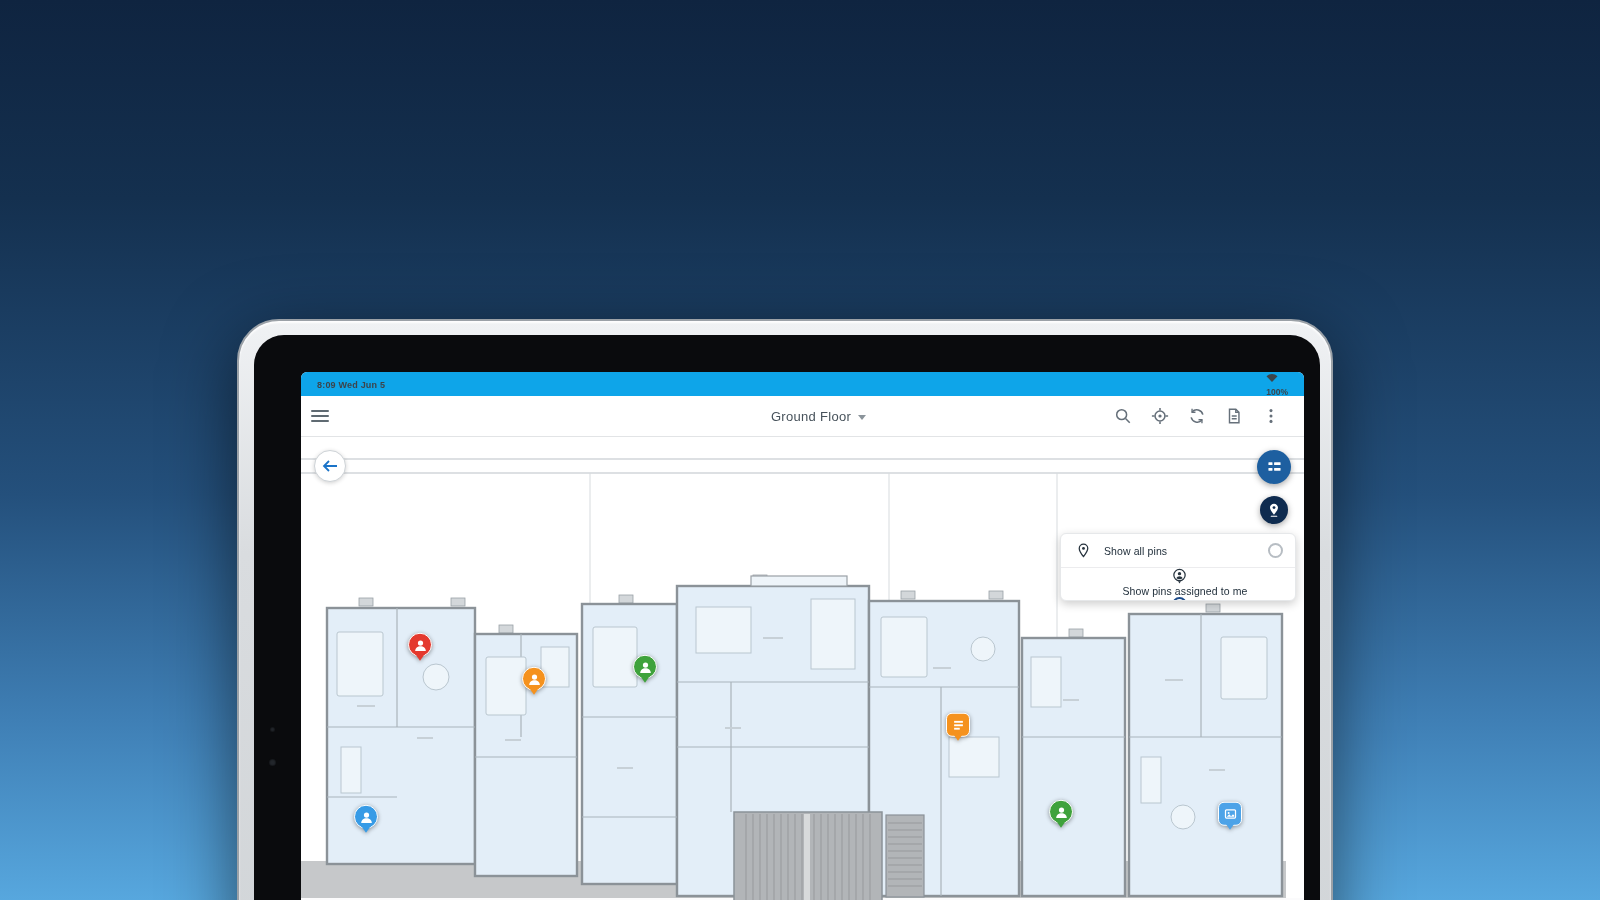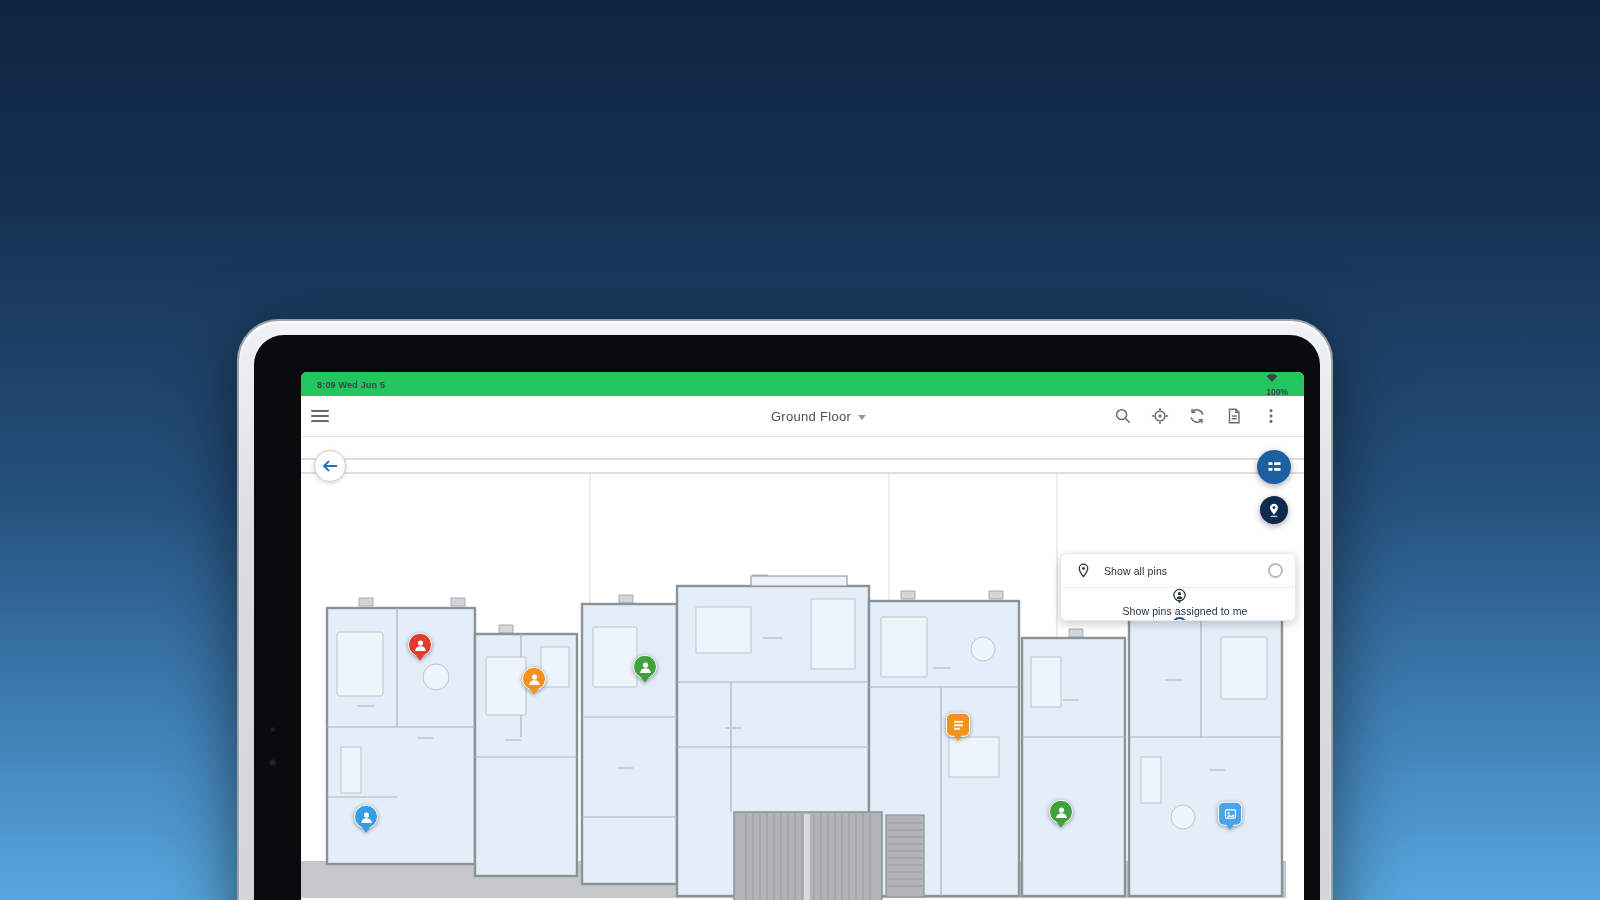--- a/index.html
+++ b/index.html
@@ -10,21 +10,21 @@
   .tablet { position:absolute; left:237px; top:319px; width:1096px; height:780px;
     border-radius:42px; background:linear-gradient(180deg,#f0f2f4 0%, #d9dcdf 30%, #cfd3d6 100%);
     border:2px solid #9ba1a7; box-shadow:0 18px 70px rgba(0,0,0,.55), inset 0 2px 2px rgba(255,255,255,.9); }
   .bezel { position:absolute; left:15px; top:14px; width:1066px; height:760px; border-radius:30px; background:#0a0b0d; }
   .cam-dot { position:absolute; border-radius:50%; background:#23272c; box-shadow:inset 0 0 2px #000; }
   .cam-1 { left:16px; top:392px; width:5px; height:5px; }
   .cam-2 { left:15px; top:424px; width:7px; height:7px; }
   .screen { position:absolute; left:47px; top:37px; width:1003px; height:620px; background:#ffffff; border-radius:6px; overflow:hidden; }
 
   
-  .status-bar { position:absolute; top:0; left:0; right:0; height:24px; background:#22c55e; display:flex; align-items:center; justify-content:space-between; padding:2px 16px 0 16px; }
+  .status-bar { position:absolute; top:0; left:0; right:0; height:24px; background:#0ea5e9; display:flex; align-items:center; justify-content:space-between; padding:2px 16px 0 16px; }
   .status-left { font-size:9px; color:#3d444a; font-weight:bold; letter-spacing:.2px; }
   .status-right { display:flex; align-items:flex-start; gap:5px;flex-direction:column; }
   .status-right svg { display:block; }
   .batt-label { font-size:8.5px; color:#3d444a; font-weight:bold; }
 
   
   .app-bar { position:absolute; top:24px; left:0; right:0; height:41px; background:#fff; border-bottom:1px solid #e2e4e6; display:flex; align-items:center; }
   .hamburger { position:absolute; left:10px; top:12px; width:18px; height:16px; display:flex; flex-direction:column; justify-content:center; gap:3px; cursor:pointer; }
   .hamburger span { display:block; height:2px; background:#5f6a72; border-radius:1px; }
   .titlewrap { position:absolute; left:0; right:0; top:0; bottom:0; display:flex; align-items:center; justify-content:center; gap:7px; pointer-events:none;margin-left:32px; }
@@ -37,21 +37,21 @@
   .map { position:absolute; top:65px; left:0; right:0; height:479px; background:#fff; }
   .plan-svg { position:absolute; left:0; top:0; }
 
   .back-fab { position:absolute; left:13px; top:13px; width:32px; height:32px; border-radius:50%; background:#fff; border:1px solid #ced3d7; box-shadow:0 1px 4px rgba(0,0,0,.18); display:flex; align-items:center; justify-content:center; }
 
   .fab { position:absolute; border-radius:50%; display:flex; align-items:center; justify-content:center; box-shadow:0 2px 6px rgba(0,0,0,.35); }
   .fab-legend { left:956px; top:13px; width:34px; height:34px; background:#1d5fa0; }
   .fab-pins { left:959px; top:59px; width:28px; height:28px; background:#0e2b4f; }
 
   
-  .pin-menu { position:absolute; left:759px; top:96px; width:236px; background:#fff; border:1px solid #e6e8ea; border-radius:6px; box-shadow:0 3px 10px rgba(0,0,0,.2); overflow:hidden;margin-top:20px; }
+  .pin-menu { position:absolute; left:759px; top:96px; width:236px; background:#fff; border:1px solid #e6e8ea; border-radius:6px; box-shadow:0 3px 10px rgba(0,0,0,.2); overflow:hidden; }
   .menu-row { height:33px; display:flex; align-items:center; padding:0 12px 0 14px; cursor:pointer; }
   .menu-row + .menu-row { border-top:1px solid #ececee;flex-direction:column; }
   .mi { width:17px; height:17px; flex:0 0 auto; display:flex; }
   .ml { flex:1; font-size:10.5px; color:#22303c; margin-left:12px; letter-spacing:.1px; }
   .radio { width:15px; height:15px; border:2px solid #b7bdc3; border-radius:50%; position:relative; flex:0 0 auto; }
   .radio.on { border-color:#1b4a8a; }
   .radio.on::after { content:''; position:absolute; inset:2px; border-radius:50%; background:#123a74; }
 
   
   .pin { position:absolute; width:24px; transform:translate(-50%,-58%); filter:drop-shadow(0 1px 2px rgba(0,0,0,.4)); }

